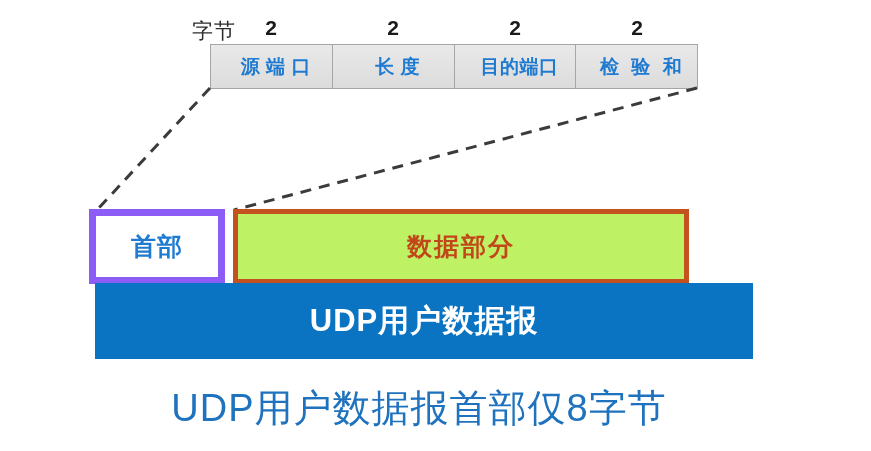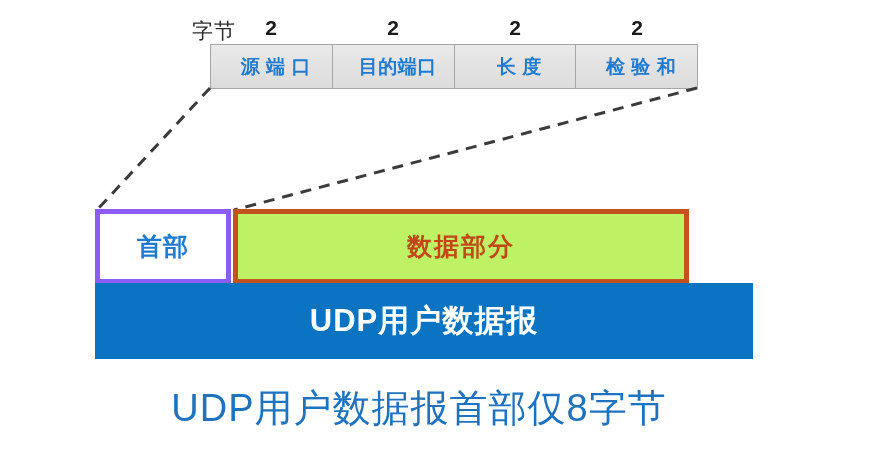--- a/index.html
+++ b/index.html
@@ -77,42 +77,43 @@
     font-weight: 600;
     display: flex;
     align-items: center;
     justify-content: center;
     letter-spacing: 0.5px;
     white-space: nowrap;
     padding-left: 9px;
   }
   .header-cell:last-child {
     border-right: none;
+    font-family: Liberation Mono, monospace;
   }
 
   
   .connectors {
     position: absolute;
     left: 0;
     top: 0;
     width: 871px;
     height: 451px;
     pointer-events: none;
   }
 
   
   .head-box {
     position: absolute;
-    left: 95px;
+    left: 89px;
     top: 209px;
     width: 136px;
     height: 75px;
     box-sizing: border-box;
     background: #ffffff;
-    border: 5px solid #8b5cf6;
+    border: 7px solid #8b5cf6;
     display: flex;
     align-items: center;
     justify-content: center;
   }
   .head-box-text {
     color: #1f7ad1;
     font-size: 25px;
     font-weight: bold;
     letter-spacing: 1px;
     white-space: nowrap;
@@ -184,22 +185,22 @@
 
   <div class="size-row">
     <div class="size-cell">2</div>
     <div class="size-cell">2</div>
     <div class="size-cell">2</div>
     <div class="size-cell">2</div>
   </div>
 
   <div class="header-table">
     <div class="header-cell">源 端 口</div>
+    <div class="header-cell">长 度</div>
     <div class="header-cell">目的端口</div>
-    <div class="header-cell">长 度</div>
     <div class="header-cell">检 验 和</div>
   </div>
 
   <svg class="connectors" viewBox="0 0 871 451">
     <line x1="210" y1="88" x2="97" y2="210" stroke="#3b3b3b" stroke-width="3" stroke-dasharray="11,8"></line>
     <line x1="697" y1="88" x2="234" y2="210" stroke="#3b3b3b" stroke-width="3" stroke-dasharray="11,8"></line>
   </svg>
 
   <div class="head-box">
     <span class="head-box-text">首部</span>

